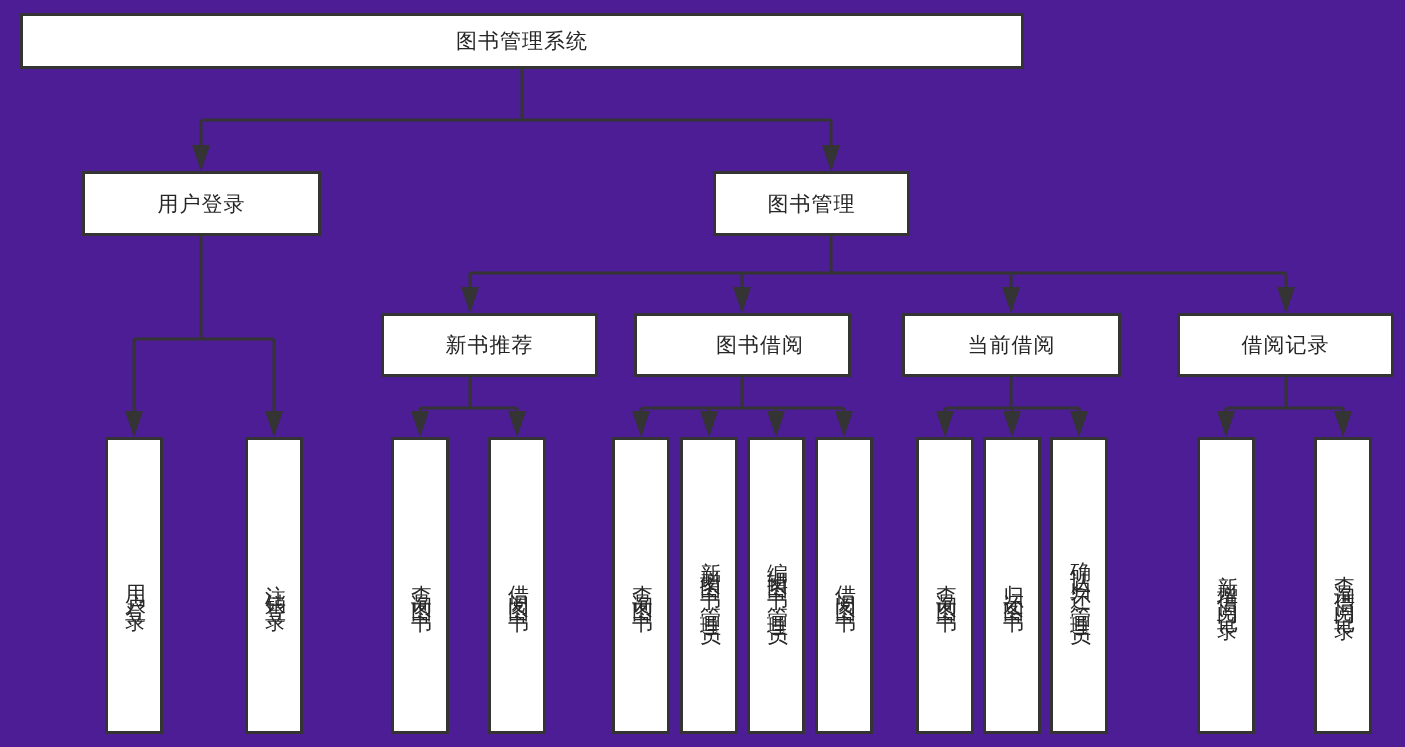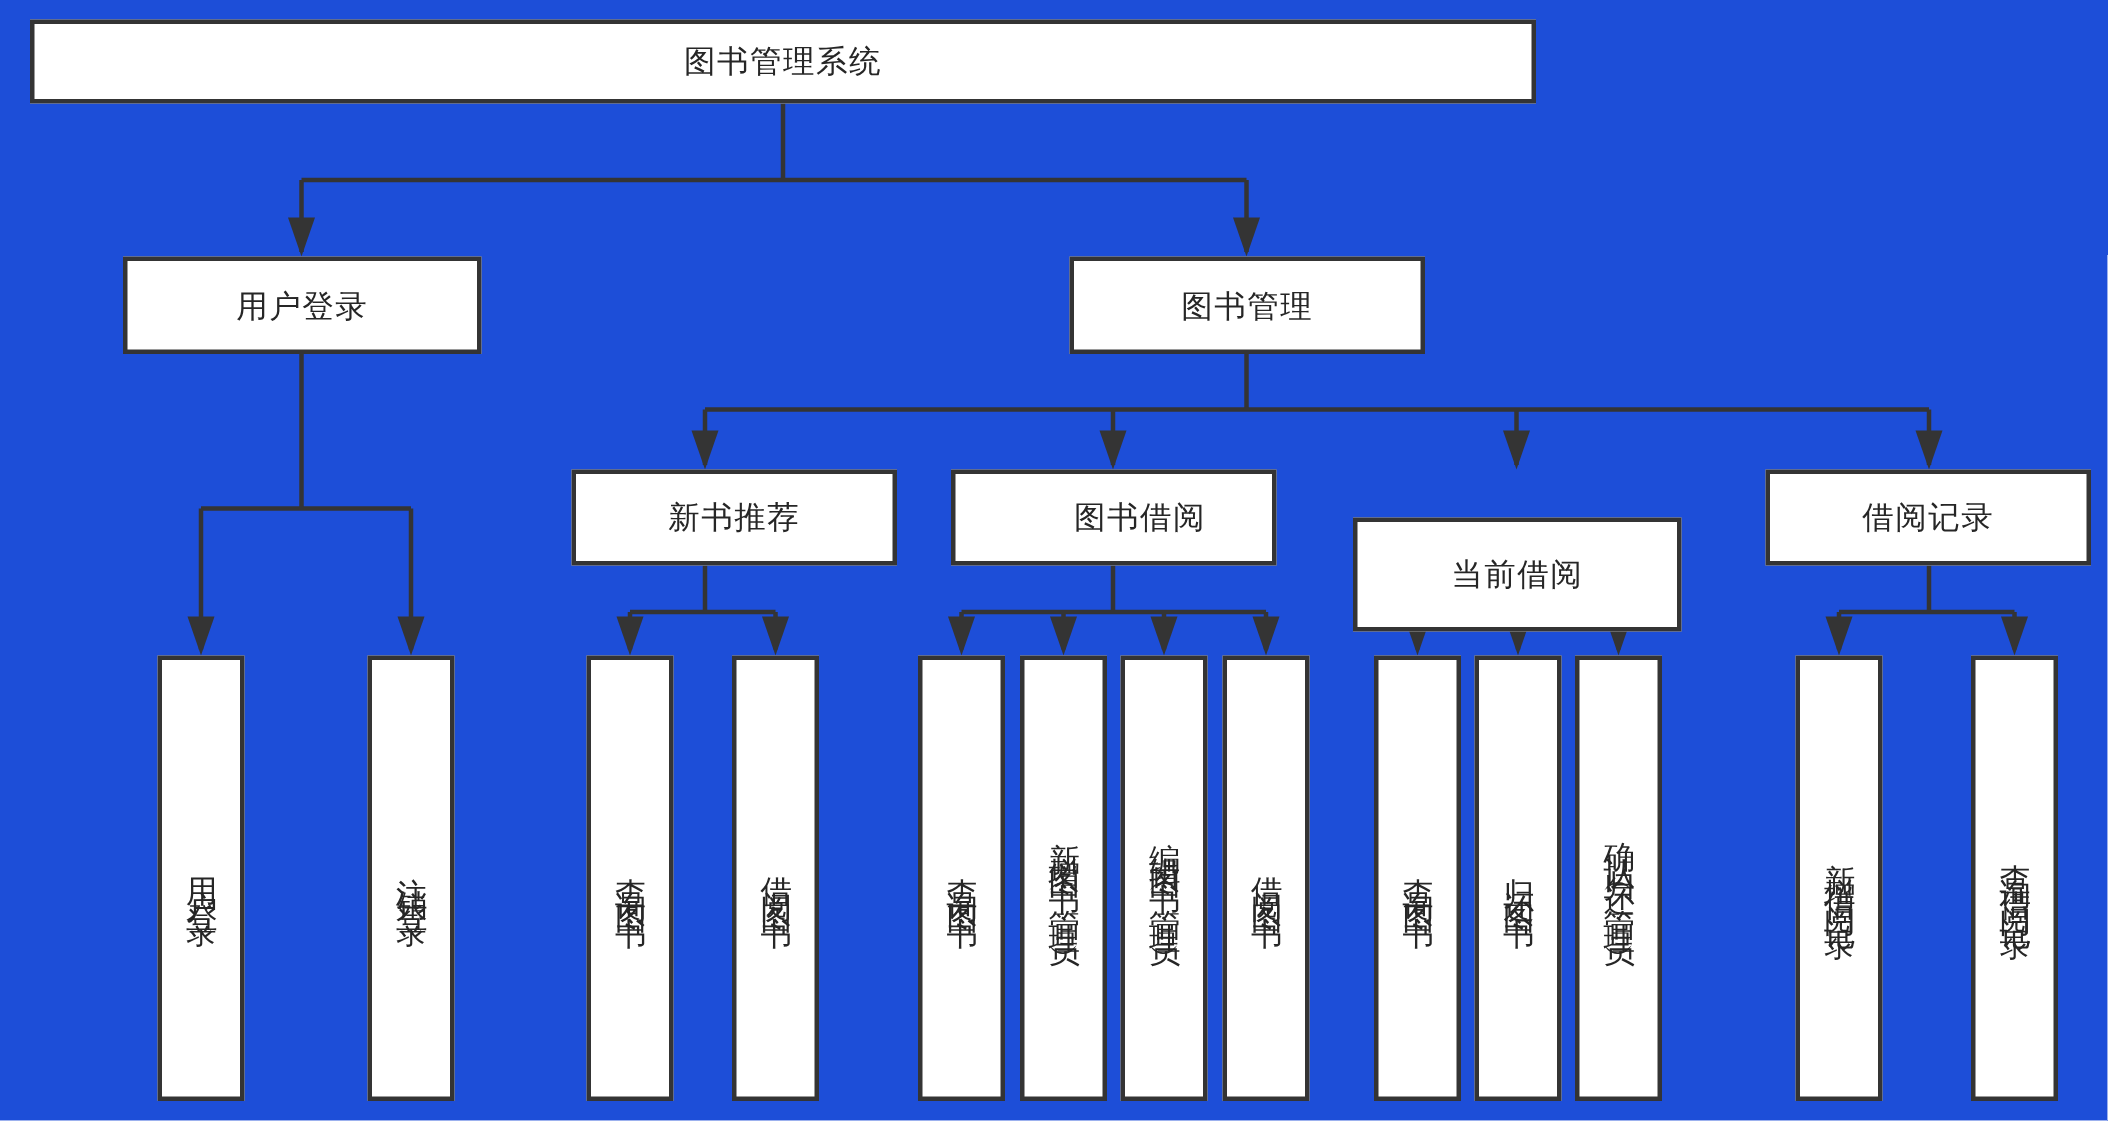--- a/index.html
+++ b/index.html
@@ -1,21 +1,21 @@
 <!DOCTYPE html>
 <html><head>
 <meta charset="utf-8">
 <style>
   html, body { margin: 0; padding: 0; background: #ffffff; }
   #canvas {
     position: relative;
     width: 1405px;
     height: 747px;
-    background: #1d4ed8;
-    font-family: Liberation Sans, sans-serif;
+    background: #4c1d95;
+    font-family: Liberation Mono, monospace;
     color: #262626;
     overflow: hidden;
   }
   #connector-layer {
     position: absolute;
     left: 0; top: 0;
     width: 1405px; height: 747px;
   }
   .box {
     position: absolute;
@@ -33,24 +33,24 @@
   .vbox {
     writing-mode: vertical-rl;
     letter-spacing: 9px;
     line-height: 1;
     font-size: 21px;
     white-space: normal;
   }
   
   #n-root            { left: 20px;   top: 13px;  width: 1004px; height: 56px; }
   #n-user-login      { left: 82px;   top: 171px; width: 239px;  height: 65px; }
-  #n-book-mgmt       { left: 713px;  top: 171px; width: 237px;  height: 65px; }
+  #n-book-mgmt       { left: 713px;  top: 171px; width: 197px;  height: 65px; }
   #n-new-book        { left: 381px;  top: 313px; width: 217px;  height: 64px; }
   #n-book-borrow     { left: 634px;  top: 313px; width: 217px;  height: 64px; padding-left: 35px; }
-  #n-current-borrow  { left: 902px;  top: 313px; width: 219px;  height: 76px; margin-top: 32px; }
+  #n-current-borrow  { left: 902px;  top: 313px; width: 219px;  height: 64px; }
   #n-borrow-record   { left: 1177px; top: 313px; width: 217px;  height: 64px; }
   .leaf              { top: 437px; height: 297px; width: 58px; }
   #l-user-login      { left: 105px; }
   #l-logout          { left: 245px; }
   #l-newbook-query   { left: 391px; }
   #l-newbook-borrow  { left: 488px; }
   #l-borrow-query    { left: 612px; }
   #l-borrow-add      { left: 680px; }
   #l-borrow-edit     { left: 747px; }
   #l-borrow-borrow   { left: 815px; }

